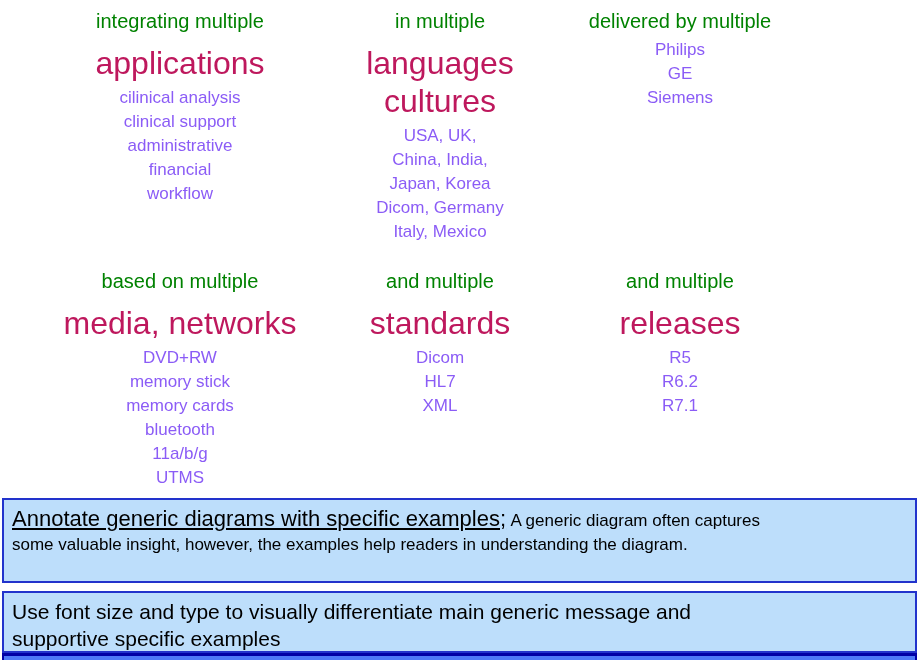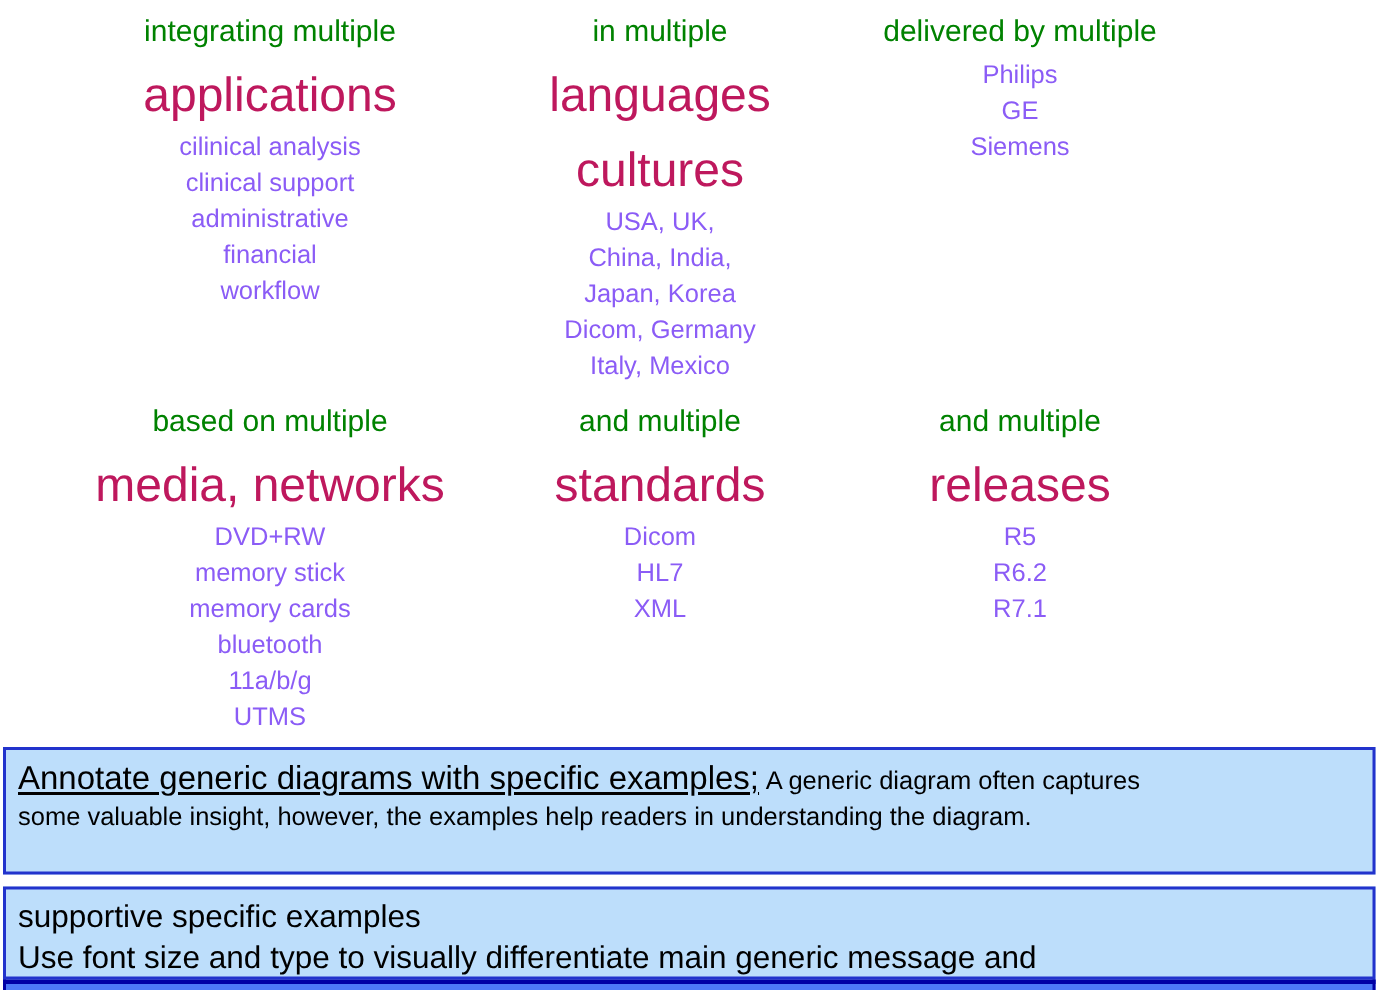--- a/index.html
+++ b/index.html
@@ -20,21 +20,21 @@
     white-space: nowrap;
   }
   .qualifier b { font-weight: normal; }
   .heading {
     font-size: 32px;
     line-height: 38px;
     color: #be185d;
     margin-top: 10px;
     white-space: nowrap;
   }
-  .heading2 { margin-top: 12px; text-align: center; }
+  .heading2 { margin-top: 0; text-align: center; }
   .examples { margin-top: 4px; }
   .example-item {
     font-size: 17px;
     line-height: 24px;
     color: #8b5cf6;
     white-space: nowrap;
   }
   
   .r1 { top: 8px; }
   .r2 { top: 268px; }
@@ -141,19 +141,19 @@
       <div class="example-item">R7.1</div>
     </div>
   </div>
 
   <div class="note-box note-box-1">
     <div class="note-line"><span class="note-main">Annotate generic diagrams with specific examples;</span> <span class="note-detail">A generic diagram often captures</span></div>
     <div class="note-line note-detail">some valuable insight, however, the examples help readers in understanding the diagram.</div>
   </div>
 
   <div class="note-box note-box-2">
+    <div class="note-line">Use font size and type to visually differentiate main generic message and</div>
     <div class="note-line">supportive specific examples</div>
-    <div class="note-line">Use font size and type to visually differentiate main generic message and</div>
   </div>
 
   <div class="bottom-bar"></div>
 
 </div>
 
 </body></html>

